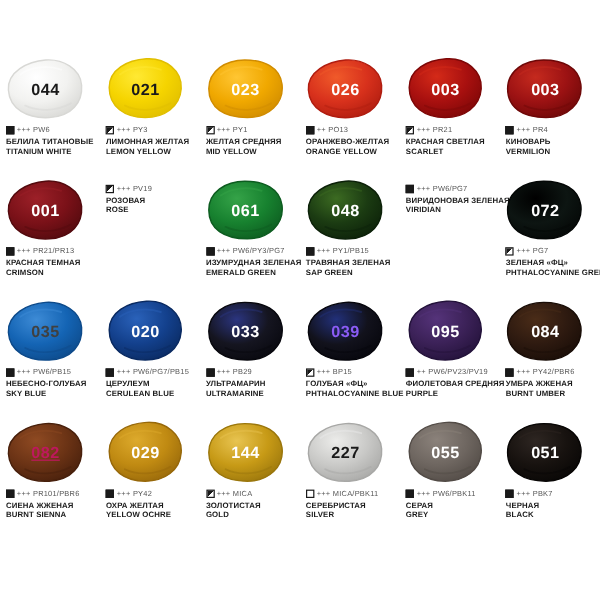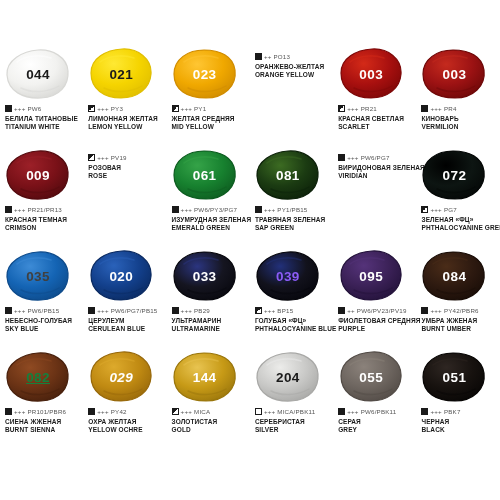--- a/index.html
+++ b/index.html
@@ -202,20 +202,37 @@
           <div class="pig-line">
             <span class="opacity-icon semi"></span>
             <span class="light-fast">+++</span>
             <span class="pig-code">PY1</span>
           </div>
           <div class="name-ru">ЖЕЛТАЯ СРЕДНЯЯ</div>
           <div class="name-en">MID YELLOW</div>
         </div>
       </div>
       <div class="cell">
+        <div class="blob-wrap">
+          <div class="blob">
+            <svg viewBox="0 0 66 52" xmlns="http://www.w3.org/2000/svg">
+              <defs>
+                <radialGradient id="g3" cx="38%" cy="30%" r="78%">
+                  <stop offset="0%" stop-color="#f05a2a"></stop>
+                  <stop offset="55%" stop-color="#d8311c"></stop>
+                  <stop offset="100%" stop-color="#b01d10"></stop>
+                </radialGradient>
+              </defs>
+              <path d="M33,2 C47,1 62,9 63,23 C64,37 55,49 36,50 C18,51 3,43 2,27 C1,12 18,3 33,2 Z" fill="url(#g3)" stroke="#b01d10" stroke-width="1.2"></path>
+              <path d="M12,14 C20,8 34,6 46,10" fill="none" stroke="#f05a2a" stroke-width="1.6" stroke-linecap="round" opacity="0.45"></path>
+              <path d="M16,40 C26,45 42,45 54,38" fill="none" stroke="#b01d10" stroke-width="1.4" stroke-linecap="round" opacity="0.5"></path>
+            </svg>
+          </div>
+          <div class="blob-code" style="color: rgb(255, 255, 255);">026</div>
+        </div>
         <div class="meta">
           <div class="pig-line">
             <span class="opacity-icon"></span>
             <span class="light-fast">++</span>
             <span class="pig-code">PO13</span>
           </div>
           <div class="name-ru">ОРАНЖЕВО-ЖЕЛТАЯ</div>
           <div class="name-en">ORANGE YELLOW</div>
         </div>
       </div>
@@ -284,21 +301,21 @@
                   <stop offset="0%" stop-color="#9c2028"></stop>
                   <stop offset="55%" stop-color="#7a1118"></stop>
                   <stop offset="100%" stop-color="#530a0e"></stop>
                 </radialGradient>
               </defs>
               <path d="M33,2 C47,1 62,9 63,23 C64,37 55,49 36,50 C18,51 3,43 2,27 C1,12 18,3 33,2 Z" fill="url(#g6)" stroke="#530a0e" stroke-width="1.2"></path>
               <path d="M12,14 C20,8 34,6 46,10" fill="none" stroke="#9c2028" stroke-width="1.6" stroke-linecap="round" opacity="0.45"></path>
               <path d="M16,40 C26,45 42,45 54,38" fill="none" stroke="#530a0e" stroke-width="1.4" stroke-linecap="round" opacity="0.5"></path>
             </svg>
           </div>
-          <div class="blob-code" style="color: rgb(255, 255, 255);">009</div>
+          <div class="blob-code" style="color: rgb(255, 255, 255);">001</div>
         </div>
         <div class="meta">
           <div class="pig-line">
             <span class="opacity-icon"></span>
             <span class="light-fast">+++</span>
             <span class="pig-code">PR21/PR13</span>
           </div>
           <div class="name-ru">КРАСНАЯ ТЕМНАЯ</div>
           <div class="name-en">CRIMSON</div>
         </div>
@@ -351,21 +368,21 @@
                   <stop offset="0%" stop-color="#3c6b22"></stop>
                   <stop offset="55%" stop-color="#1b3b12"></stop>
                   <stop offset="100%" stop-color="#0c2109"></stop>
                 </radialGradient>
               </defs>
               <path d="M33,2 C47,1 62,9 63,23 C64,37 55,49 36,50 C18,51 3,43 2,27 C1,12 18,3 33,2 Z" fill="url(#g9)" stroke="#0c2109" stroke-width="1.2"></path>
               <path d="M12,14 C20,8 34,6 46,10" fill="none" stroke="#3c6b22" stroke-width="1.6" stroke-linecap="round" opacity="0.45"></path>
               <path d="M16,40 C26,45 42,45 54,38" fill="none" stroke="#0c2109" stroke-width="1.4" stroke-linecap="round" opacity="0.5"></path>
             </svg>
           </div>
-          <div class="blob-code" style="color: rgb(255, 255, 255);">081</div>
+          <div class="blob-code" style="color: rgb(255, 255, 255);">048</div>
         </div>
         <div class="meta">
           <div class="pig-line">
             <span class="opacity-icon"></span>
             <span class="light-fast">+++</span>
             <span class="pig-code">PY1/PB15</span>
           </div>
           <div class="name-ru">ТРАВЯНАЯ ЗЕЛЕНАЯ</div>
           <div class="name-en">SAP GREEN</div>
         </div>
@@ -586,21 +603,21 @@
                   <stop offset="0%" stop-color="#8f4a22"></stop>
                   <stop offset="55%" stop-color="#6b3315"></stop>
                   <stop offset="100%" stop-color="#48200c"></stop>
                 </radialGradient>
               </defs>
               <path d="M33,2 C47,1 62,9 63,23 C64,37 55,49 36,50 C18,51 3,43 2,27 C1,12 18,3 33,2 Z" fill="url(#g18)" stroke="#48200c" stroke-width="1.2"></path>
               <path d="M12,14 C20,8 34,6 46,10" fill="none" stroke="#8f4a22" stroke-width="1.6" stroke-linecap="round" opacity="0.45"></path>
               <path d="M16,40 C26,45 42,45 54,38" fill="none" stroke="#48200c" stroke-width="1.4" stroke-linecap="round" opacity="0.5"></path>
             </svg>
           </div>
-          <div class="blob-code" style="color: #15803d; text-decoration: underline;">082</div>
+          <div class="blob-code" style="color: #be185d; text-decoration: underline;">082</div>
         </div>
         <div class="meta">
           <div class="pig-line">
             <span class="opacity-icon"></span>
             <span class="light-fast">+++</span>
             <span class="pig-code">PR101/PBR6</span>
           </div>
           <div class="name-ru">СИЕНА ЖЖЕНАЯ</div>
           <div class="name-en">BURNT SIENNA</div>
         </div>
@@ -614,21 +631,21 @@
                   <stop offset="0%" stop-color="#ddaa2c"></stop>
                   <stop offset="55%" stop-color="#c08a12"></stop>
                   <stop offset="100%" stop-color="#97680a"></stop>
                 </radialGradient>
               </defs>
               <path d="M34,1 C50,0 64,11 63,26 C62,41 49,50 33,50 C16,50 3,41 3,25 C3,10 18,2 34,1 Z" fill="url(#g19)" stroke="#97680a" stroke-width="1.2"></path>
               <path d="M12,14 C20,8 34,6 46,10" fill="none" stroke="#ddaa2c" stroke-width="1.6" stroke-linecap="round" opacity="0.45"></path>
               <path d="M16,40 C26,45 42,45 54,38" fill="none" stroke="#97680a" stroke-width="1.4" stroke-linecap="round" opacity="0.5"></path>
             </svg>
           </div>
-          <div class="blob-code" style="color: rgb(255, 255, 255); font-style: italic;">029</div>
+          <div class="blob-code" style="color: rgb(255, 255, 255);">029</div>
         </div>
         <div class="meta">
           <div class="pig-line">
             <span class="opacity-icon"></span>
             <span class="light-fast">+++</span>
             <span class="pig-code">PY42</span>
           </div>
           <div class="name-ru">ОХРА ЖЕЛТАЯ</div>
           <div class="name-en">YELLOW OCHRE</div>
         </div>
@@ -670,21 +687,21 @@
                   <stop offset="0%" stop-color="#ececea"></stop>
                   <stop offset="55%" stop-color="#c9c9c7"></stop>
                   <stop offset="100%" stop-color="#a8a8a6"></stop>
                 </radialGradient>
               </defs>
               <path d="M33,2 C47,1 62,9 63,23 C64,37 55,49 36,50 C18,51 3,43 2,27 C1,12 18,3 33,2 Z" fill="url(#g21)" stroke="#a8a8a6" stroke-width="1.2"></path>
               <path d="M12,14 C20,8 34,6 46,10" fill="none" stroke="#ececea" stroke-width="1.6" stroke-linecap="round" opacity="0.45"></path>
               <path d="M16,40 C26,45 42,45 54,38" fill="none" stroke="#a8a8a6" stroke-width="1.4" stroke-linecap="round" opacity="0.5"></path>
             </svg>
           </div>
-          <div class="blob-code" style="color: rgb(26, 26, 26);">204</div>
+          <div class="blob-code" style="color: rgb(26, 26, 26);">227</div>
         </div>
         <div class="meta">
           <div class="pig-line">
             <span class="opacity-icon transparent"></span>
             <span class="light-fast">+++</span>
             <span class="pig-code">MICA/PBK11</span>
           </div>
           <div class="name-ru">СЕРЕБРИСТАЯ</div>
           <div class="name-en">SILVER</div>
         </div>

